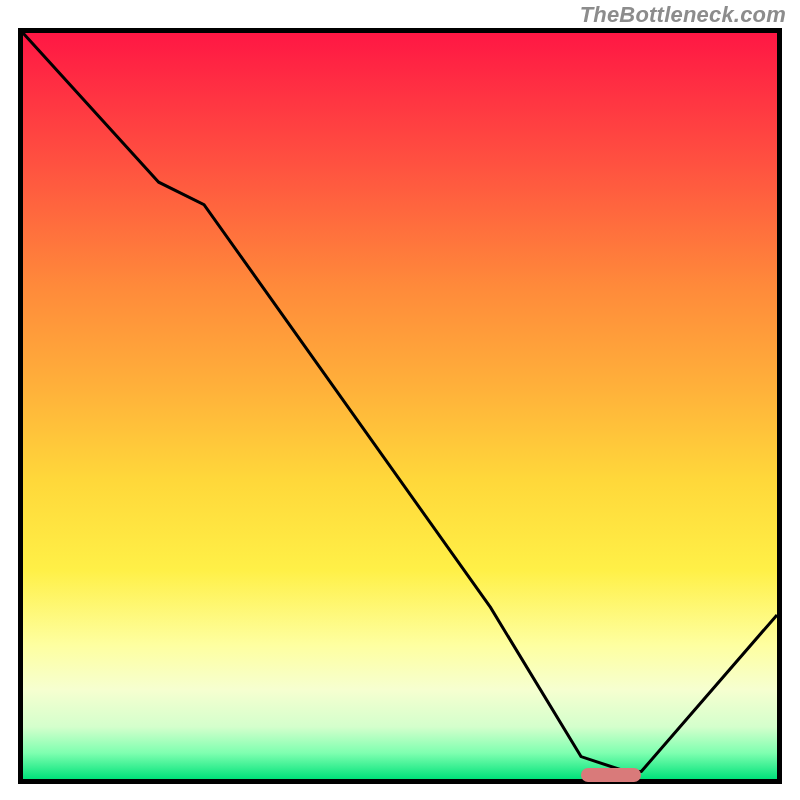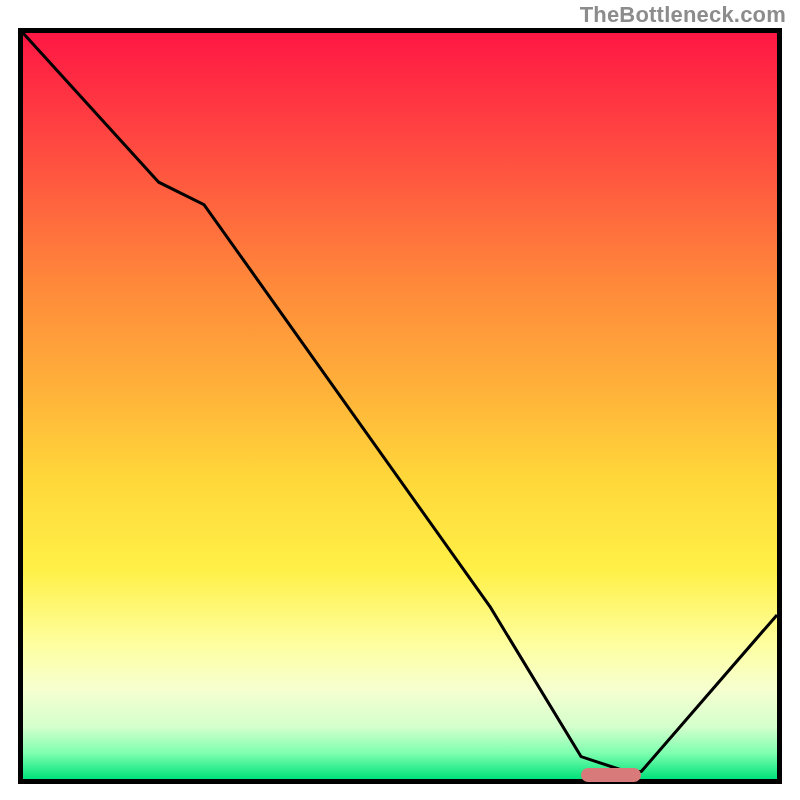--- a/index.html
+++ b/index.html
@@ -7,20 +7,21 @@
     padding: 0;
     width: 800px;
     height: 800px;
     background: #ffffff;
     font-family: Arial, Helvetica, sans-serif;
   }
   .container {
     position: relative;
     width: 800px;
     height: 608px;
+    font-style: italic;
   }
   .watermark {
     position: absolute;
     top: 2px;
     right: 14px;
     font-size: 22px;
     font-weight: bold;
     color: #8c8c8c;
     letter-spacing: 0.2px;
   }

